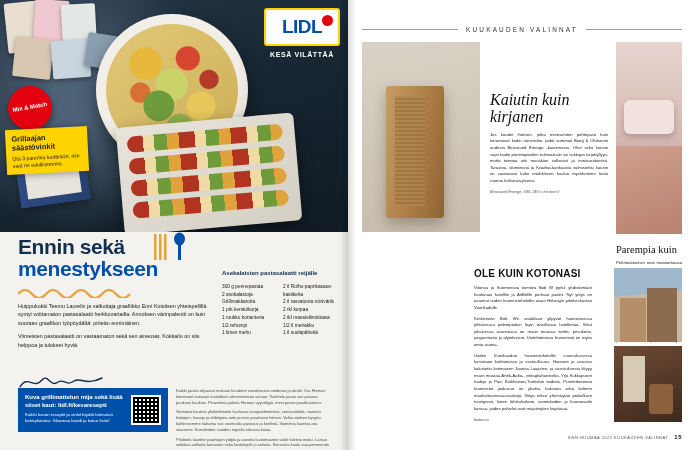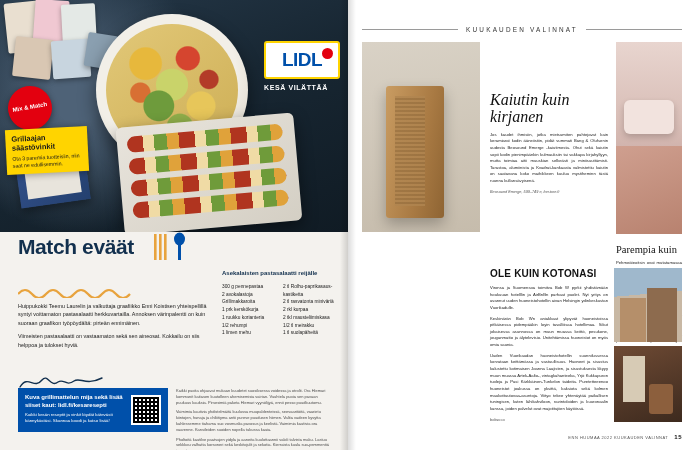--- a/index.html
+++ b/index.html
@@ -120,21 +120,21 @@
     position: absolute;
     left: 8px; top: 8px; right: 8px; bottom: 8px;
     background: #e8e4dc;
   }
 
   
   .lidl-logo {
     position: absolute;
     right: 8px; top: 8px;
     width: 76px;
-    margin-top: 33px;
+    text-align: center;
   }
   .lidl-box {
     width: 76px; height: 38px;
     background: #ffffff;
     border: 2px solid #ffd400;
     border-radius: 3px;
     display: flex;
     align-items: center;
     justify-content: center;
     position: relative;
@@ -446,21 +446,21 @@
   }
   .parempia .caption {
     margin-top: 5px;
     font-size: 3.8px;
     font-style: italic;
     color: #555;
   }
 
   .kotona {
     position: absolute;
-    left: 142px; top: 268px;
+    left: 126px; top: 268px;
     width: 118px;
   }
   .kotona h3 {
     margin: 0 0 6px 0;
     font-size: 10px;
     font-weight: bold;
     letter-spacing: .2px;
     color: #111;
   }
   .kotona .body {
@@ -597,21 +597,22 @@
     <svg class="cutlery" viewBox="0 0 42 30">
       <rect x="4" y="2" width="2.6" height="26" fill="#e8a33d"></rect>
       <rect x="9" y="2" width="2.6" height="26" fill="#e8a33d"></rect>
       <rect x="14" y="2" width="2.6" height="26" fill="#e8a33d"></rect>
       <rect x="28" y="2" width="3" height="26" fill="#0050aa"></rect>
       <ellipse cx="29.5" cy="7" rx="5.5" ry="6.5" fill="#0050aa"></ellipse>
     </svg>
 
     <div class="headline">
       <h1>
-        <span>Match eväät</span><br>
+        <span>Ennin sekä</span><br>
+        <span class="hl2">menestykseen</span>
       </h1>
     </div>
 
     <svg class="squiggle" viewBox="0 0 120 12">
       <path d="M0 8 Q 7 0 14 8 T 28 8 T 42 8 T 56 8 T 70 8 T 84 8 T 98 8 T 112 8" fill="none" stroke="#e8a33d" stroke-width="2.2"></path>
     </svg>
 
     <div class="lead">
       <p>Huippukokki Teemu Laurelin ja valkuttaja graafiikko Enni Koistisen yhteispellillä syntyi voittamaton pastasalaatti herkkuvartailla. Annoksen värinpalentti on kuin suoraan graafikon työpöydältä: pirteän ennimäinen.</p>
       <p>Viimeisten pastasalaatti on vastaamaton sekä sen aineosat. Kokkailu on siis helppoa ja tulokset hyviä.</p>

